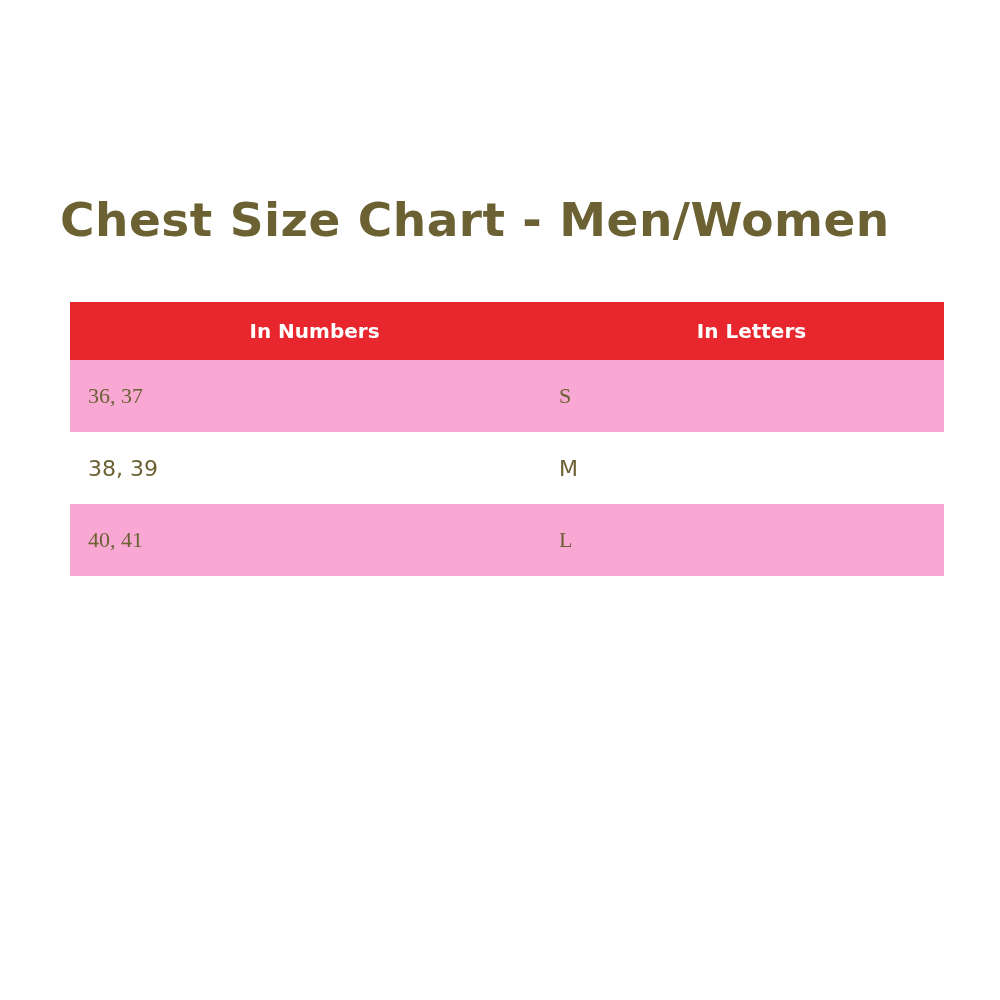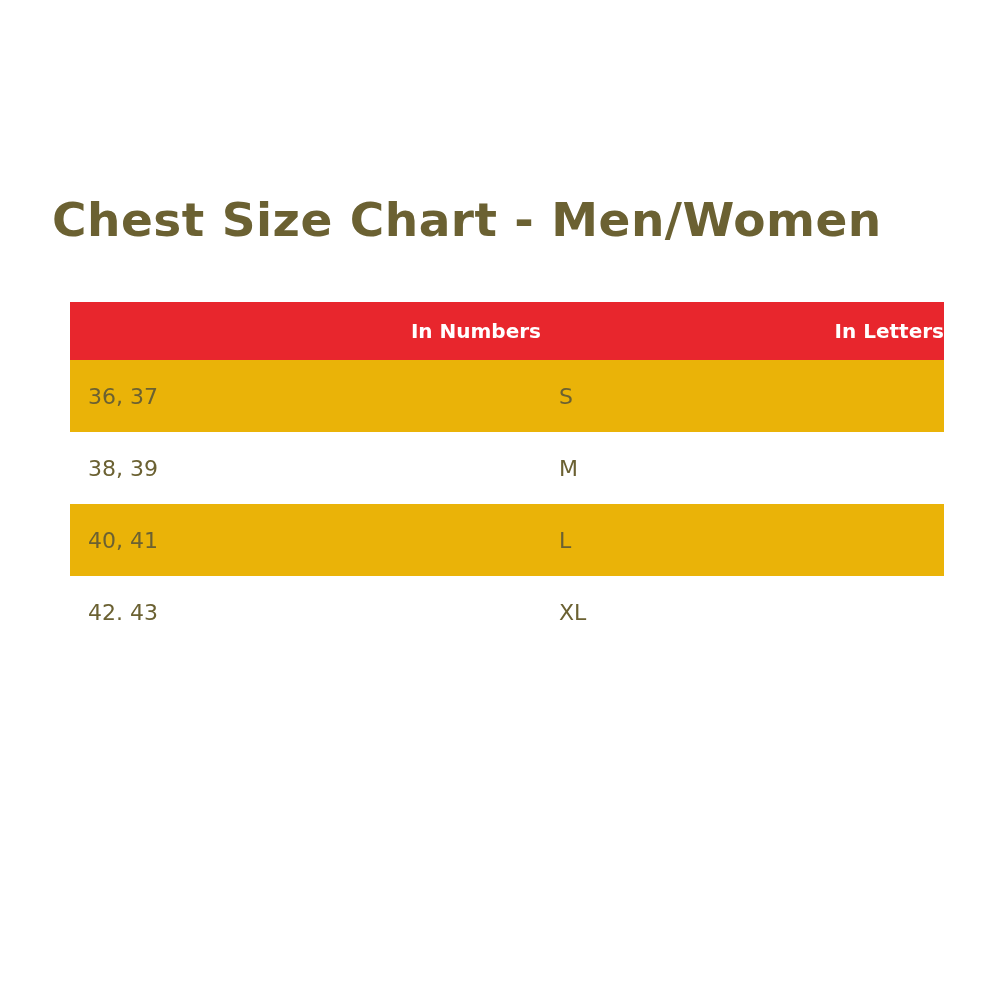--- a/index.html
+++ b/index.html
@@ -14,21 +14,21 @@
     overflow: hidden;
   }
   .page {
     position: relative;
     width: 1000px;
     height: 1000px;
     box-sizing: border-box;
   }
   .title {
     position: absolute;
-    left: 52px;
+    left: 60px;
     top: 192px;
     font-size: 47px;
     font-weight: 600;
     letter-spacing: 0.5px;
     color: #6b6132;
     white-space: nowrap;
     font-family: "DejaVu Sans", sans-serif;
   }
   .table {
     position: absolute;
@@ -36,41 +36,42 @@
     top: 302px;
     width: 874px;
     border-collapse: collapse;
     table-layout: fixed;
   }
   .table colgroup .c1 { width: 471px; }
   .table colgroup .c2 { width: 403px; }
   .table thead th {
     background: #e8262d;
     color: #ffffff;
-    text-align: right;
+    text-align: center;
     font-size: 20px;
     font-weight: bold;
     padding: 17px 0 17px 18px;
     height: 24px;
     font-family: "DejaVu Sans", sans-serif;
   }
   .table tbody td {
     color: #6b6132;
     font-size: 22px;
     padding: 18px 0 18px 18px;
     height: 36px;
     border: none;
     vertical-align: middle;
     font-family: "DejaVu Sans", sans-serif;
   }
   .table tbody tr.odd td {
     background: #ffffff;
   }
   .table tbody tr.even td {
-    background: #eab308;
+    background: #f9a8d4;
+    font-family: Liberation Serif, serif;
   }
 </style>
 </head>
 <body>
 
 <div class="page">
 
   <div class="title">Chest Size Chart - Men/Women</div>
 
   <table class="table">
@@ -90,20 +91,16 @@
         <td>S</td>
       </tr>
       <tr class="odd">
         <td>38, 39</td>
         <td>M</td>
       </tr>
       <tr class="even">
         <td>40, 41</td>
         <td>L</td>
       </tr>
-      <tr class="odd">
-        <td>42. 43</td>
-        <td>XL</td>
-      </tr>
     </tbody>
   </table>
 
 </div>
 
 </body></html>

